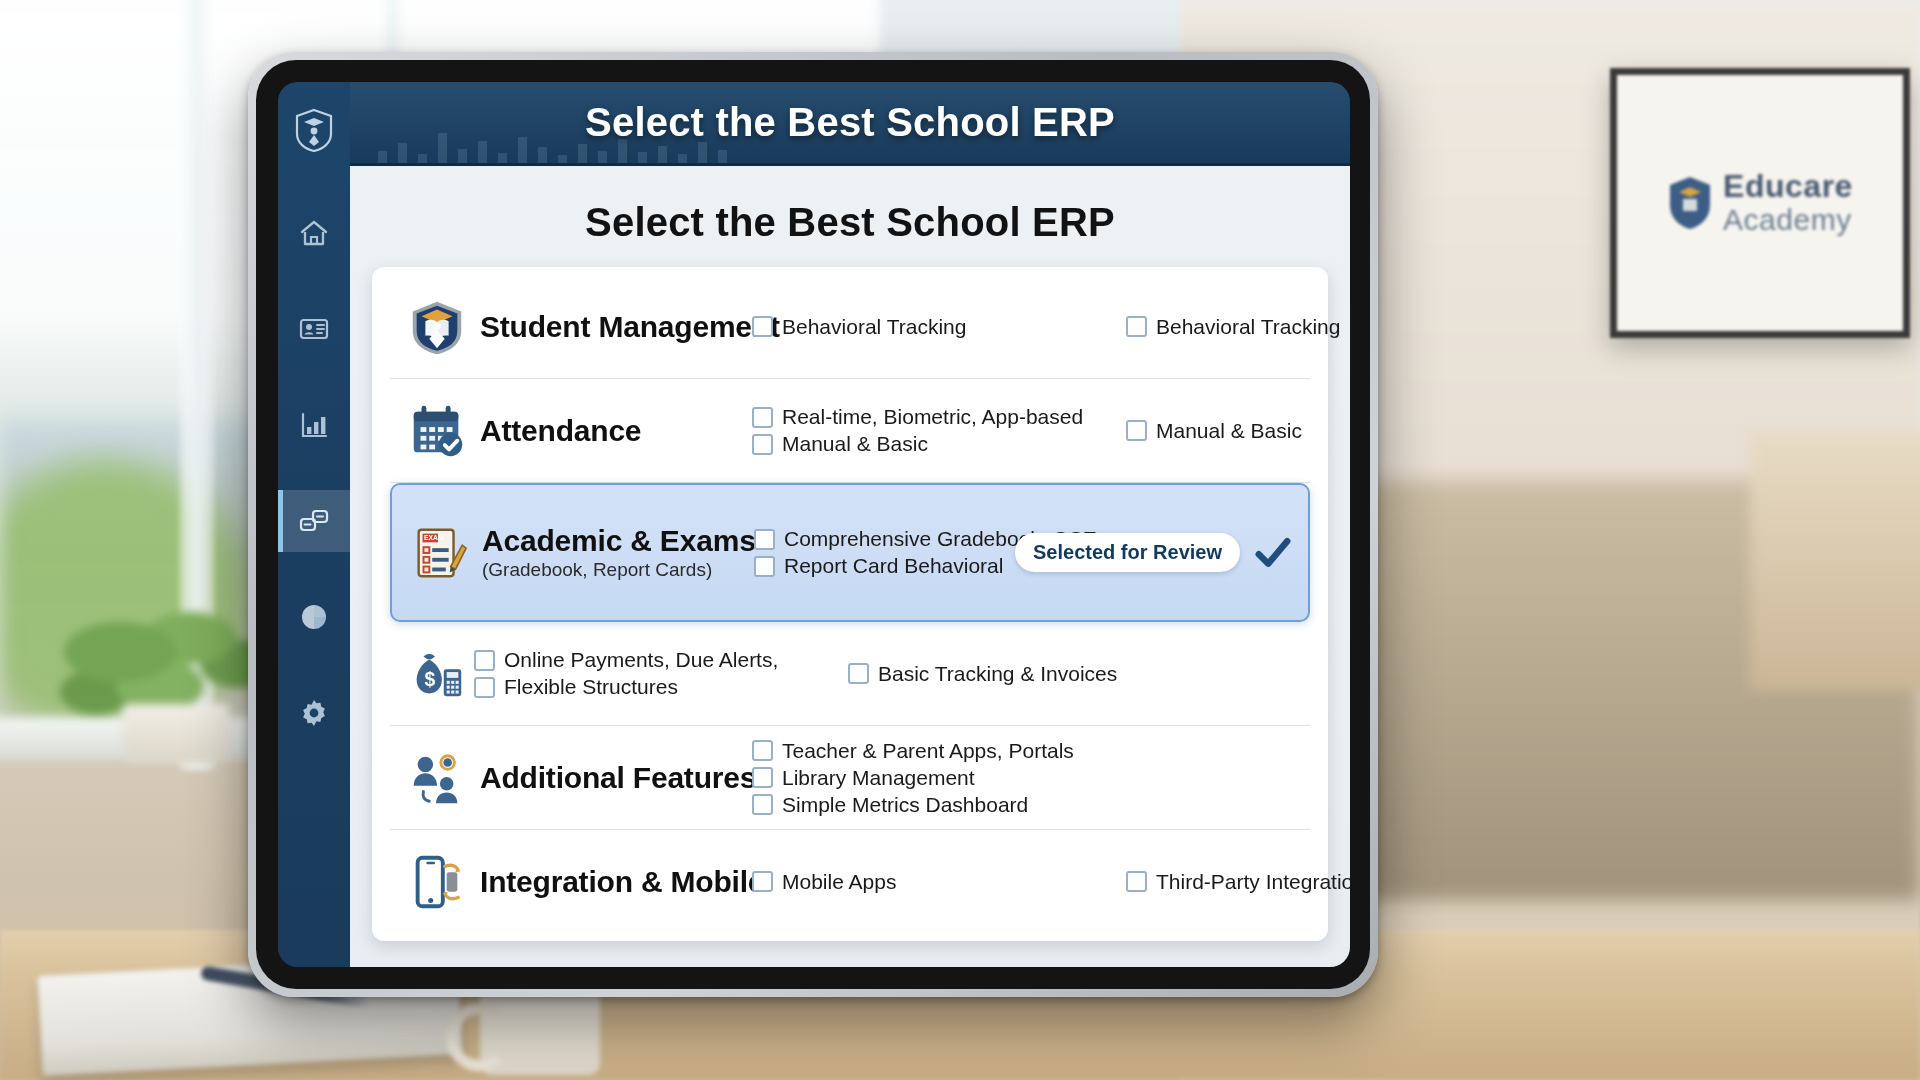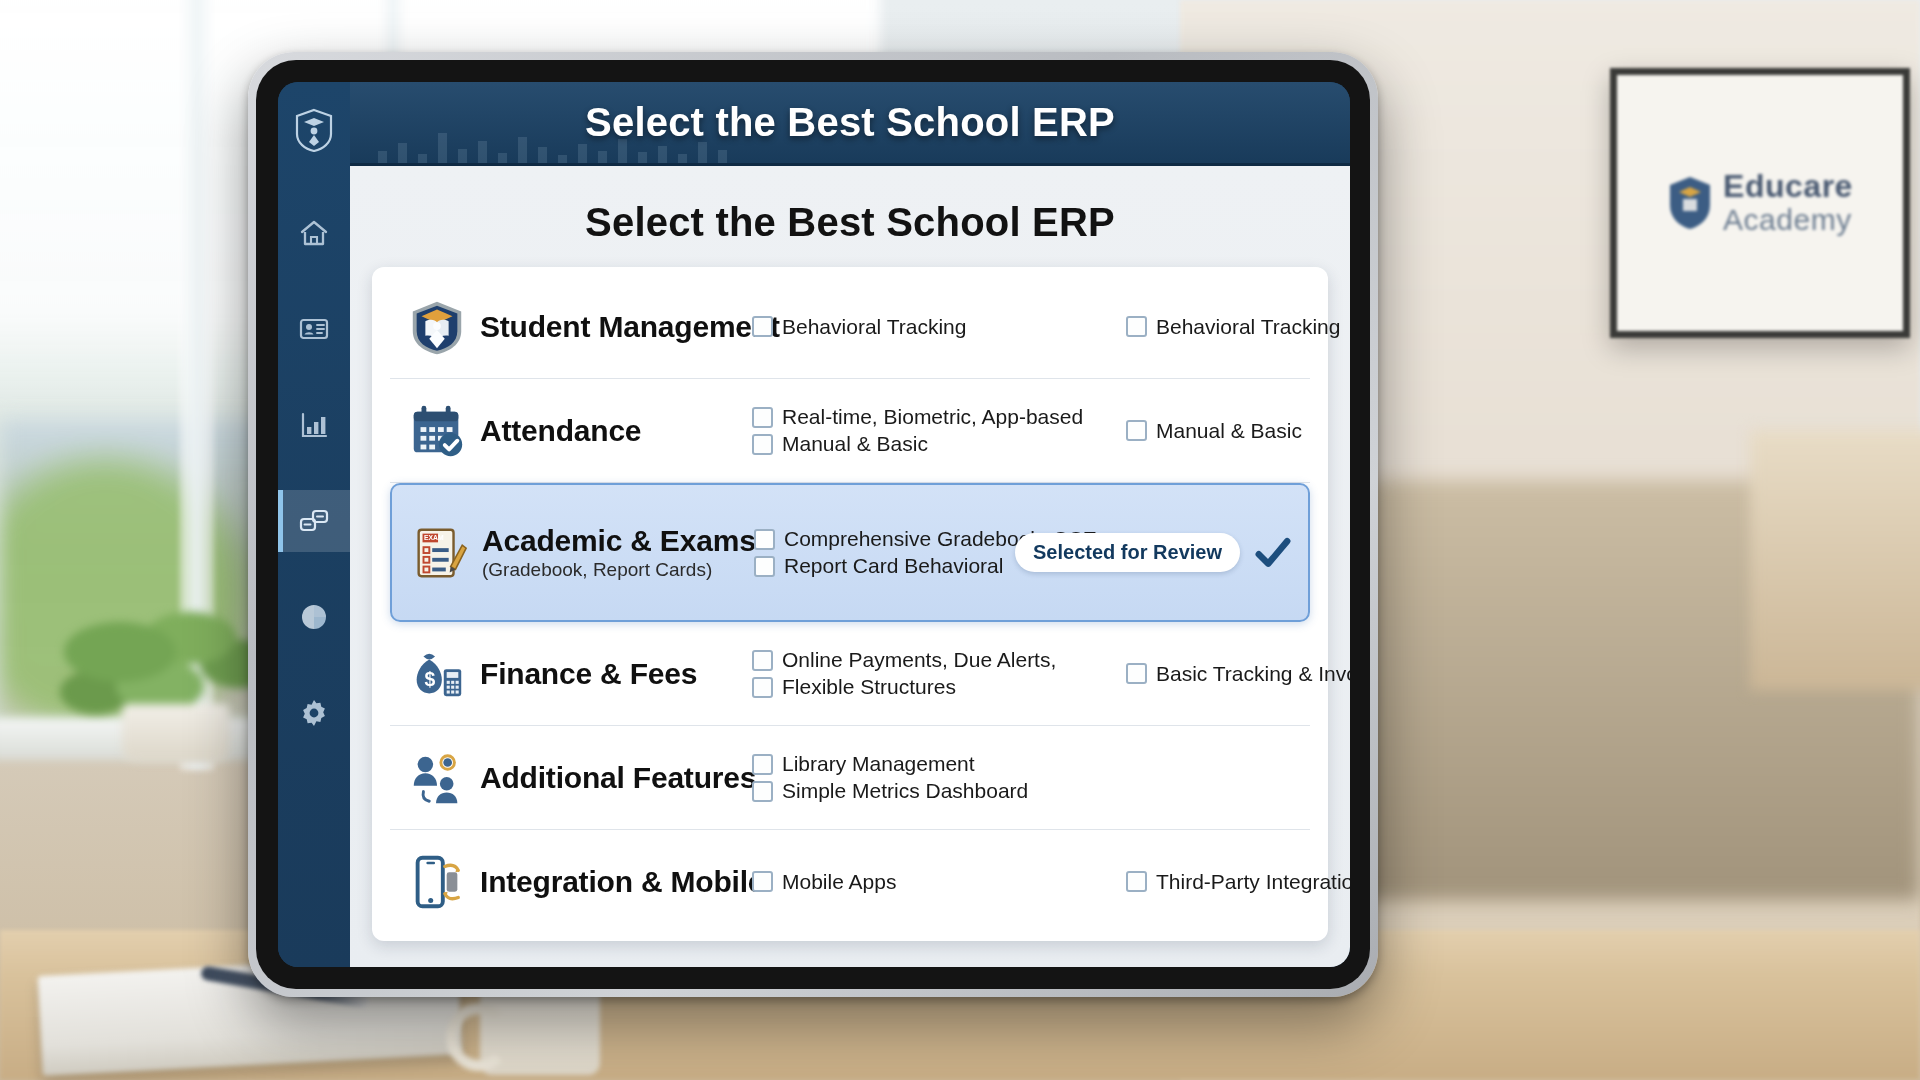--- a/index.html
+++ b/index.html
@@ -583,23 +583,20 @@
                       <rect x="51.2" y="39" width="3.2" height="3.2"></rect>
                     <rect x="42" y="44" width="3.2" height="3.2"></rect>
                       <rect x="46.6" y="44" width="3.2" height="3.2"></rect>
                       <rect x="51.2" y="44" width="3.2" height="3.2"></rect>
                     <rect x="42" y="49" width="3.2" height="3.2"></rect>
                       <rect x="46.6" y="49" width="3.2" height="3.2"></rect>
                       <rect x="51.2" y="49" width="3.2" height="3.2"></rect>
                   </g>
                 </svg>
               </div>
-              <div class="row-label">
-                <div class="name">Finance &amp; Fees</div>
-              </div>
               <div class="opts">
                 <div class="opts-col left">
                   <div class="opt">
                     <span class="cbx"></span>
                     <span class="opt-label">Online Payments, Due Alerts,</span>
                   </div>
                   <div class="opt">
                     <span class="cbx"></span>
                     <span class="opt-label">Flexible Structures</span>
                   </div>
@@ -623,20 +620,24 @@
                   <circle cx="42" cy="38" r="7" fill="#3c6590"></circle>
                   <path d="M31 58 c0-7 5-11 11-11 s11 4 11 11z" fill="#3c6590"></path>
                   <path d="M18 46 q-2 8 6 10" fill="none" stroke="#3c6590" stroke-width="3" stroke-linecap="round"></path>
                 </svg>
               </div>
               <div class="row-label">
                 <div class="name">Additional Features</div>
               </div>
               <div class="opts">
                 <div class="opts-col left">
+                  <div class="opt">
+                    <span class="cbx"></span>
+                    <span class="opt-label">Teacher &amp; Parent Apps, Portals</span>
+                  </div>
                   <div class="opt">
                     <span class="cbx"></span>
                     <span class="opt-label">Library Management</span>
                   </div>
                   <div class="opt">
                     <span class="cbx"></span>
                     <span class="opt-label">Simple Metrics Dashboard</span>
                   </div>
                 </div>
                 <div class="opts-col right"></div>

